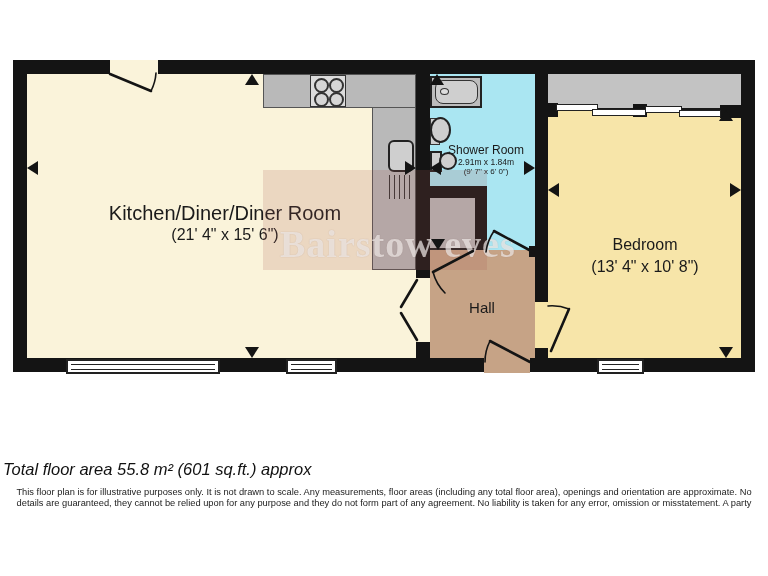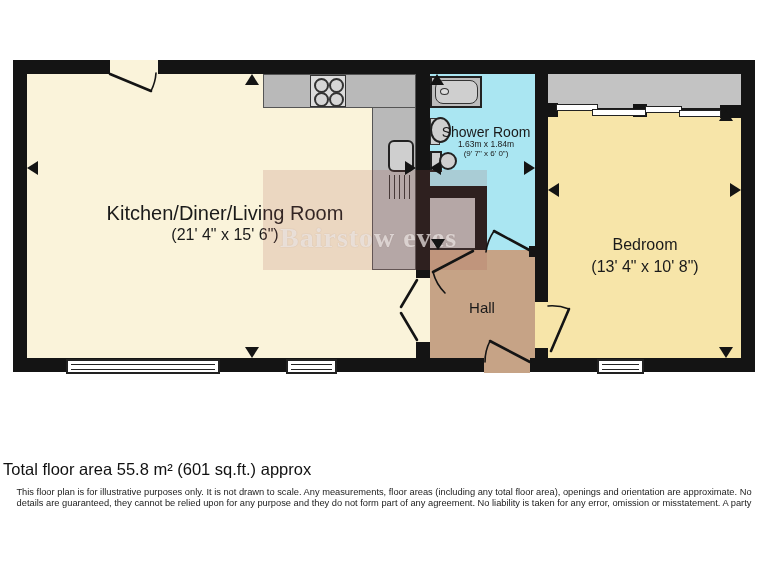--- a/index.html
+++ b/index.html
@@ -18,24 +18,24 @@
   .tri.l{border-top:7px solid transparent;border-bottom:7px solid transparent;border-right:11px solid var(--wall);}
   .tri.r{border-top:7px solid transparent;border-bottom:7px solid transparent;border-left:11px solid var(--wall);}
   .tri.u{border-left:7px solid transparent;border-right:7px solid transparent;border-bottom:11px solid var(--wall);}
   .tri.d{border-left:7px solid transparent;border-right:7px solid transparent;border-top:11px solid var(--wall);}
   .window{position:absolute;background:#fff;border:2px solid #222;box-sizing:border-box;}
   .glass{position:absolute;left:3px;right:3px;top:3px;height:4px;border-top:1px solid #222;border-bottom:1px solid #222;}
   .burner{position:absolute;width:11px;height:11px;border:2px solid #333;border-radius:50%;background:#d6d6d6;}
   .slat{position:absolute;background:#fff;border:1px solid #222;box-sizing:border-box;}
   .tint{position:absolute;background:rgba(167,89,81,0.18);z-index:3;}
   .watermark{position:absolute;z-index:4;font-family:"Liberation Serif",serif;font-weight:bold;
-             font-size:28px;color:rgba(255,255,255,0.62);letter-spacing:1px;white-space:nowrap;
+             font-size:38px;color:rgba(255,255,255,0.62);letter-spacing:1px;white-space:nowrap;
              text-shadow:0 0 1px rgba(120,80,70,0.35);}
   .doors{position:absolute;left:0;top:0;z-index:5;pointer-events:none;}
-  .footer-total{position:absolute;left:3px;top:460px;font-size:16.5px;color:#111;}
+  .footer-total{position:absolute;left:3px;top:460px;font-size:16.5px;color:#111;font-style:italic;}
   .disc{position:absolute;left:0;width:768px;text-align:center;font-size:9.3px;line-height:11px;
         color:#1c1c1c;white-space:nowrap;}
 </style>
 </head>
 <body>
 
 <div class="page">
 
   <div class="abs wallfill" style="left:13px;top:60px;width:742px;height:312px;"></div>
 
@@ -90,26 +90,26 @@
       <div class="glass"></div>
     </div>
   <div class="window" style="left:597px;top:359px;width:47px;height:15px;">
       <div class="glass"></div>
     </div>
 
   <div class="abs" style="left:110px;top:60px;width:48px;height:14px;background:var(--kitchen);"></div>
   <div class="abs" style="left:484px;top:358px;width:46px;height:15px;background:var(--hall);"></div>
 
   <div class="label" style="left:45px;top:202px;width:360px;">
-    <span class="rname" style="font-size:20px;line-height:22px;">Kitchen/Diner/Living Room</span>
+    <span class="rname" style="font-size:20px;line-height:22px;">Kitchen/Diner/Diner Room</span>
     <span class="rdim" style="font-size:16px;line-height:21px;">(21' 4" x 15' 6")</span>
   </div>
   <div class="label" style="left:430px;top:126px;width:112px;">
-    <span class="rname" style="font-size:14px;line-height:13px;">Shower Room</span>
-    <span class="rdim" style="font-size:8.5px;line-height:10px;">1.63m x 1.84m</span>
+    <span class="rname" style="font-size:12px;line-height:13px;margin-top:18px;">Shower Room</span>
+    <span class="rdim" style="font-size:8.5px;line-height:10px;">2.91m x 1.84m</span>
     <span class="rdim" style="font-size:8px;line-height:9px;">(9' 7" x 6' 0")</span>
   </div>
   <div class="label" style="left:545px;top:227px;width:200px;">
     <span class="rname" style="font-size:16px;line-height:22px;margin-top:7px;">Bedroom</span>
     <span class="rdim" style="font-size:16px;line-height:21px;">(13' 4" x 10' 8")</span>
   </div>
   <div class="label" style="left:432px;top:300px;width:100px;">
     <span class="rname" style="font-size:15px;line-height:16px;">Hall</span>
   </div>
 

